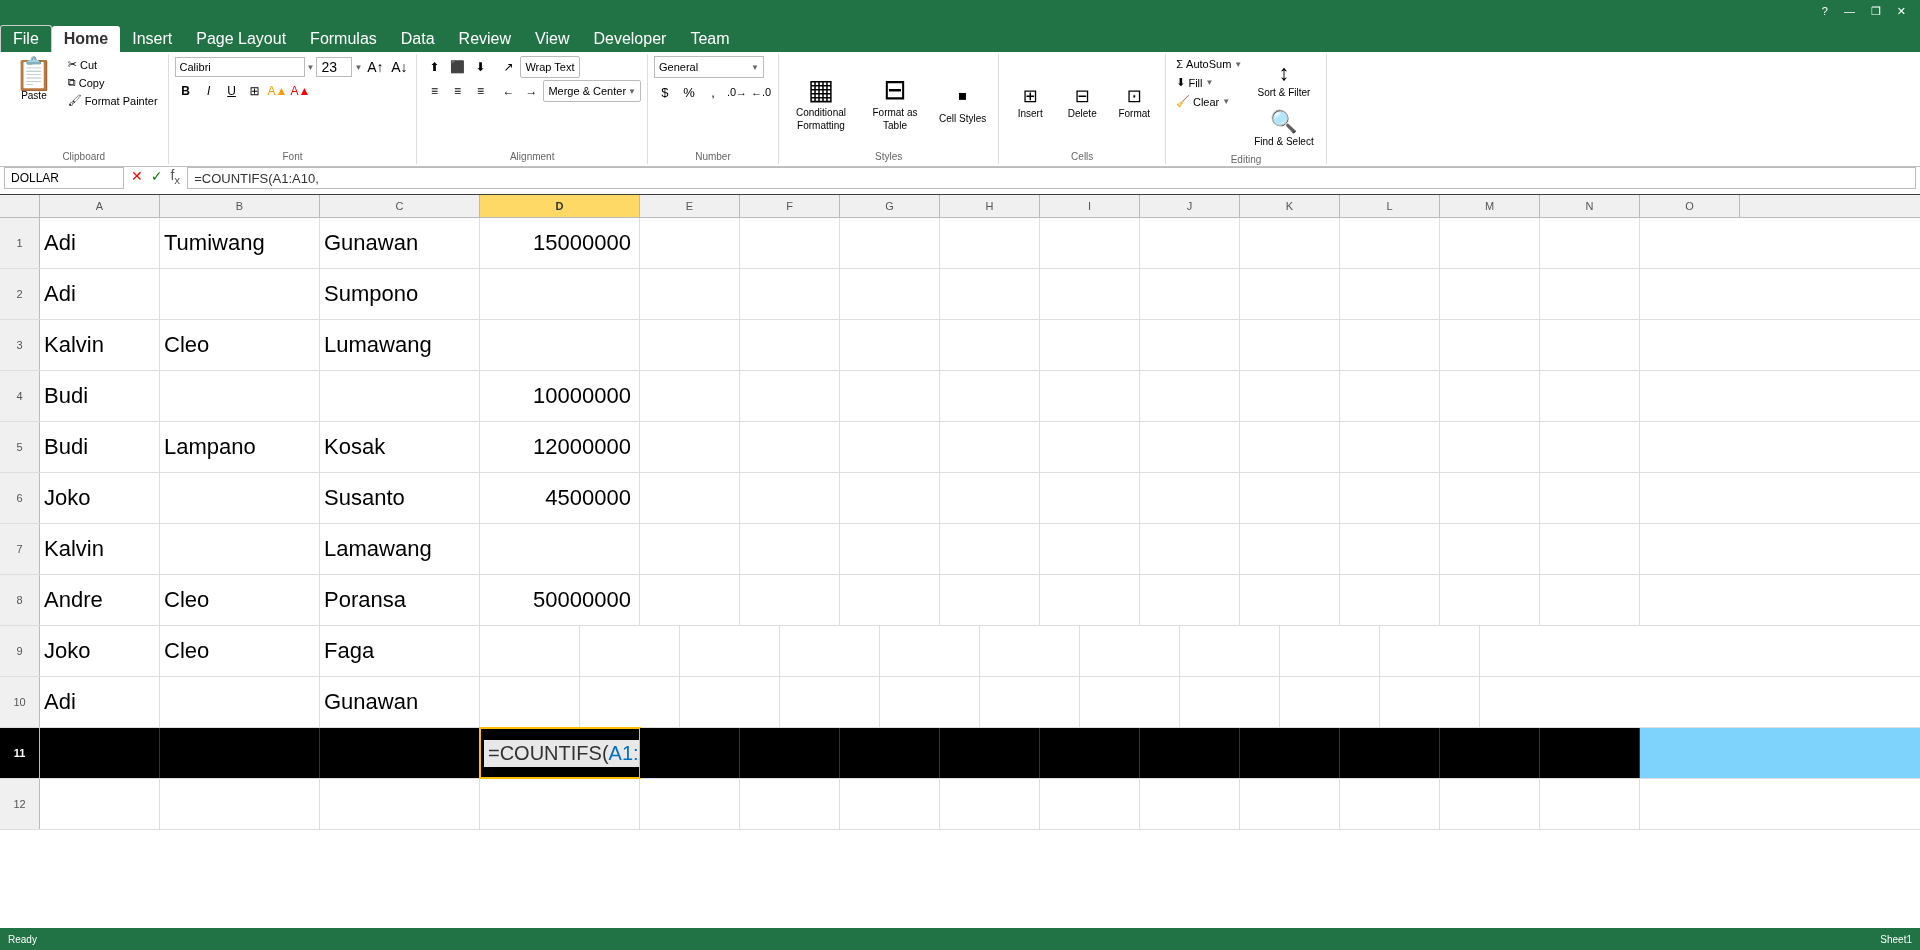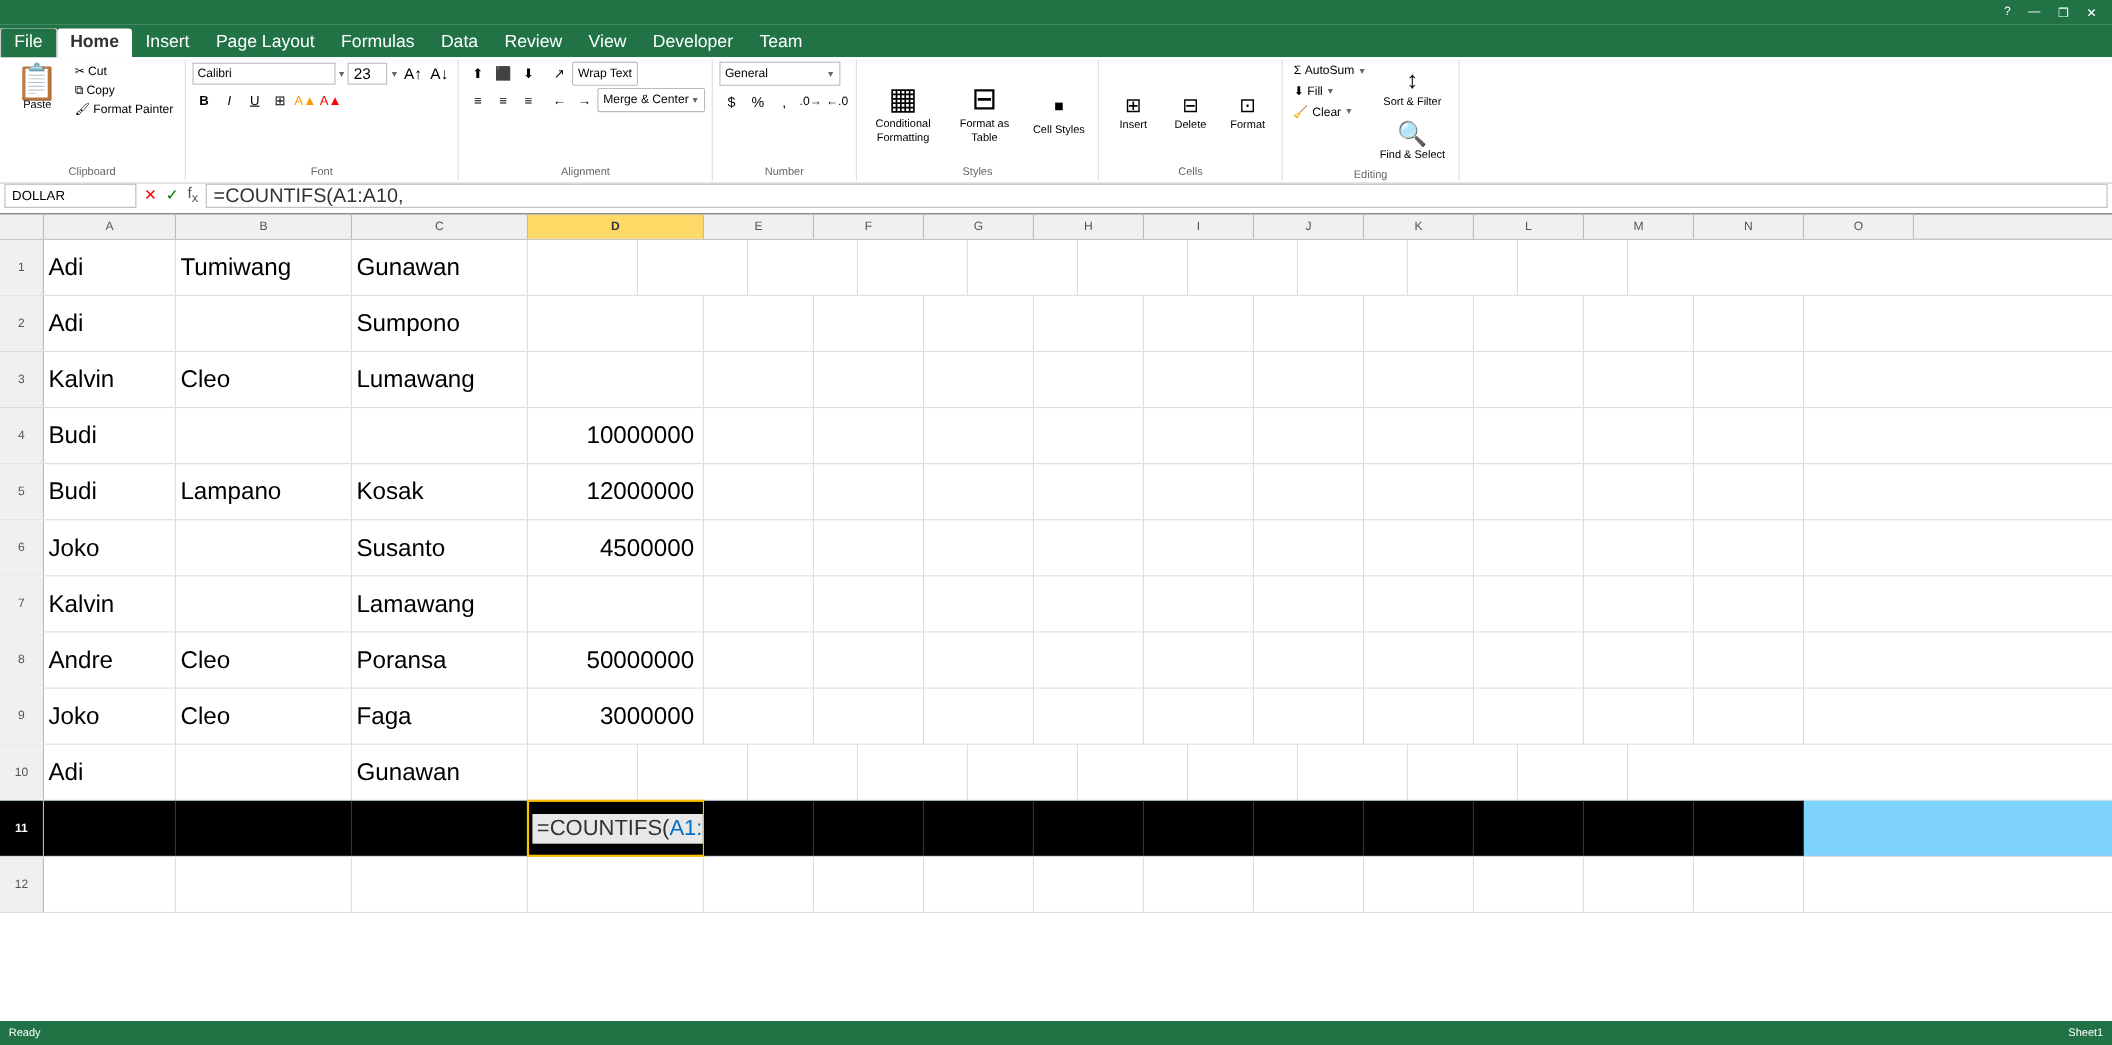--- a/index.html
+++ b/index.html
@@ -478,21 +478,21 @@
 
 </div>
 
 <div class="formula-bar">
   <input class="name-box" type="text" value="DOLLAR" style="">
   <div class="formula-btns">
     <span class="formula-btn" style="color:red;">✕</span>
     <span class="formula-btn" style="color:green;">✓</span>
     <span class="formula-btn">f<sub>x</sub></span>
   </div>
-  <input class="formula-input" type="text" value="=COUNTIFS(A1:A10," style="color: rgb(51, 51, 51); font-size: 18px;">
+  <input class="formula-input" type="text" value="=COUNTIFS(A1:A10," style="color: rgb(51, 51, 51); font-size: 13px;">
 </div>
 
 <div class="spreadsheet">
 
   <div class="col-headers">
     <div class="row-num-header"></div>
     <div class="col-header col-a">A</div>
     <div class="col-header col-b">B</div>
     <div class="col-header col-c">C</div>
     <div class="col-header col-d selected">D</div>
@@ -509,20 +509,21 @@
     <div class="col-header col-o">O</div>
   </div>
 
   <div class="rows-container">
 
     <div class="grid-row">
       <div class="row-num">1</div>
       <div class="cell col-a">Adi</div>
       <div class="cell col-b">Tumiwang</div>
       <div class="cell col-c">Gunawan</div>
+      <div class="cell col-d cell-right">15000000</div>
       <div class="cell col-e"></div>
       <div class="cell col-f"></div>
       <div class="cell col-g"></div>
       <div class="cell col-h"></div>
       <div class="cell col-i"></div>
       <div class="cell col-j"></div>
       <div class="cell col-k"></div>
       <div class="cell col-l"></div>
       <div class="cell col-m"></div>
       <div class="cell col-n"></div>
@@ -652,21 +653,20 @@
       <div class="cell col-l"></div>
       <div class="cell col-m"></div>
       <div class="cell col-n"></div>
     </div>
 
     <div class="grid-row">
       <div class="row-num">9</div>
       <div class="cell col-a">Joko</div>
       <div class="cell col-b">Cleo</div>
       <div class="cell col-c">Faga</div>
-      <div class="cell col-d cell-right">3000000</div>
       <div class="cell col-e"></div>
       <div class="cell col-f"></div>
       <div class="cell col-g"></div>
       <div class="cell col-h"></div>
       <div class="cell col-i"></div>
       <div class="cell col-j"></div>
       <div class="cell col-k"></div>
       <div class="cell col-l"></div>
       <div class="cell col-m"></div>
       <div class="cell col-n"></div>

